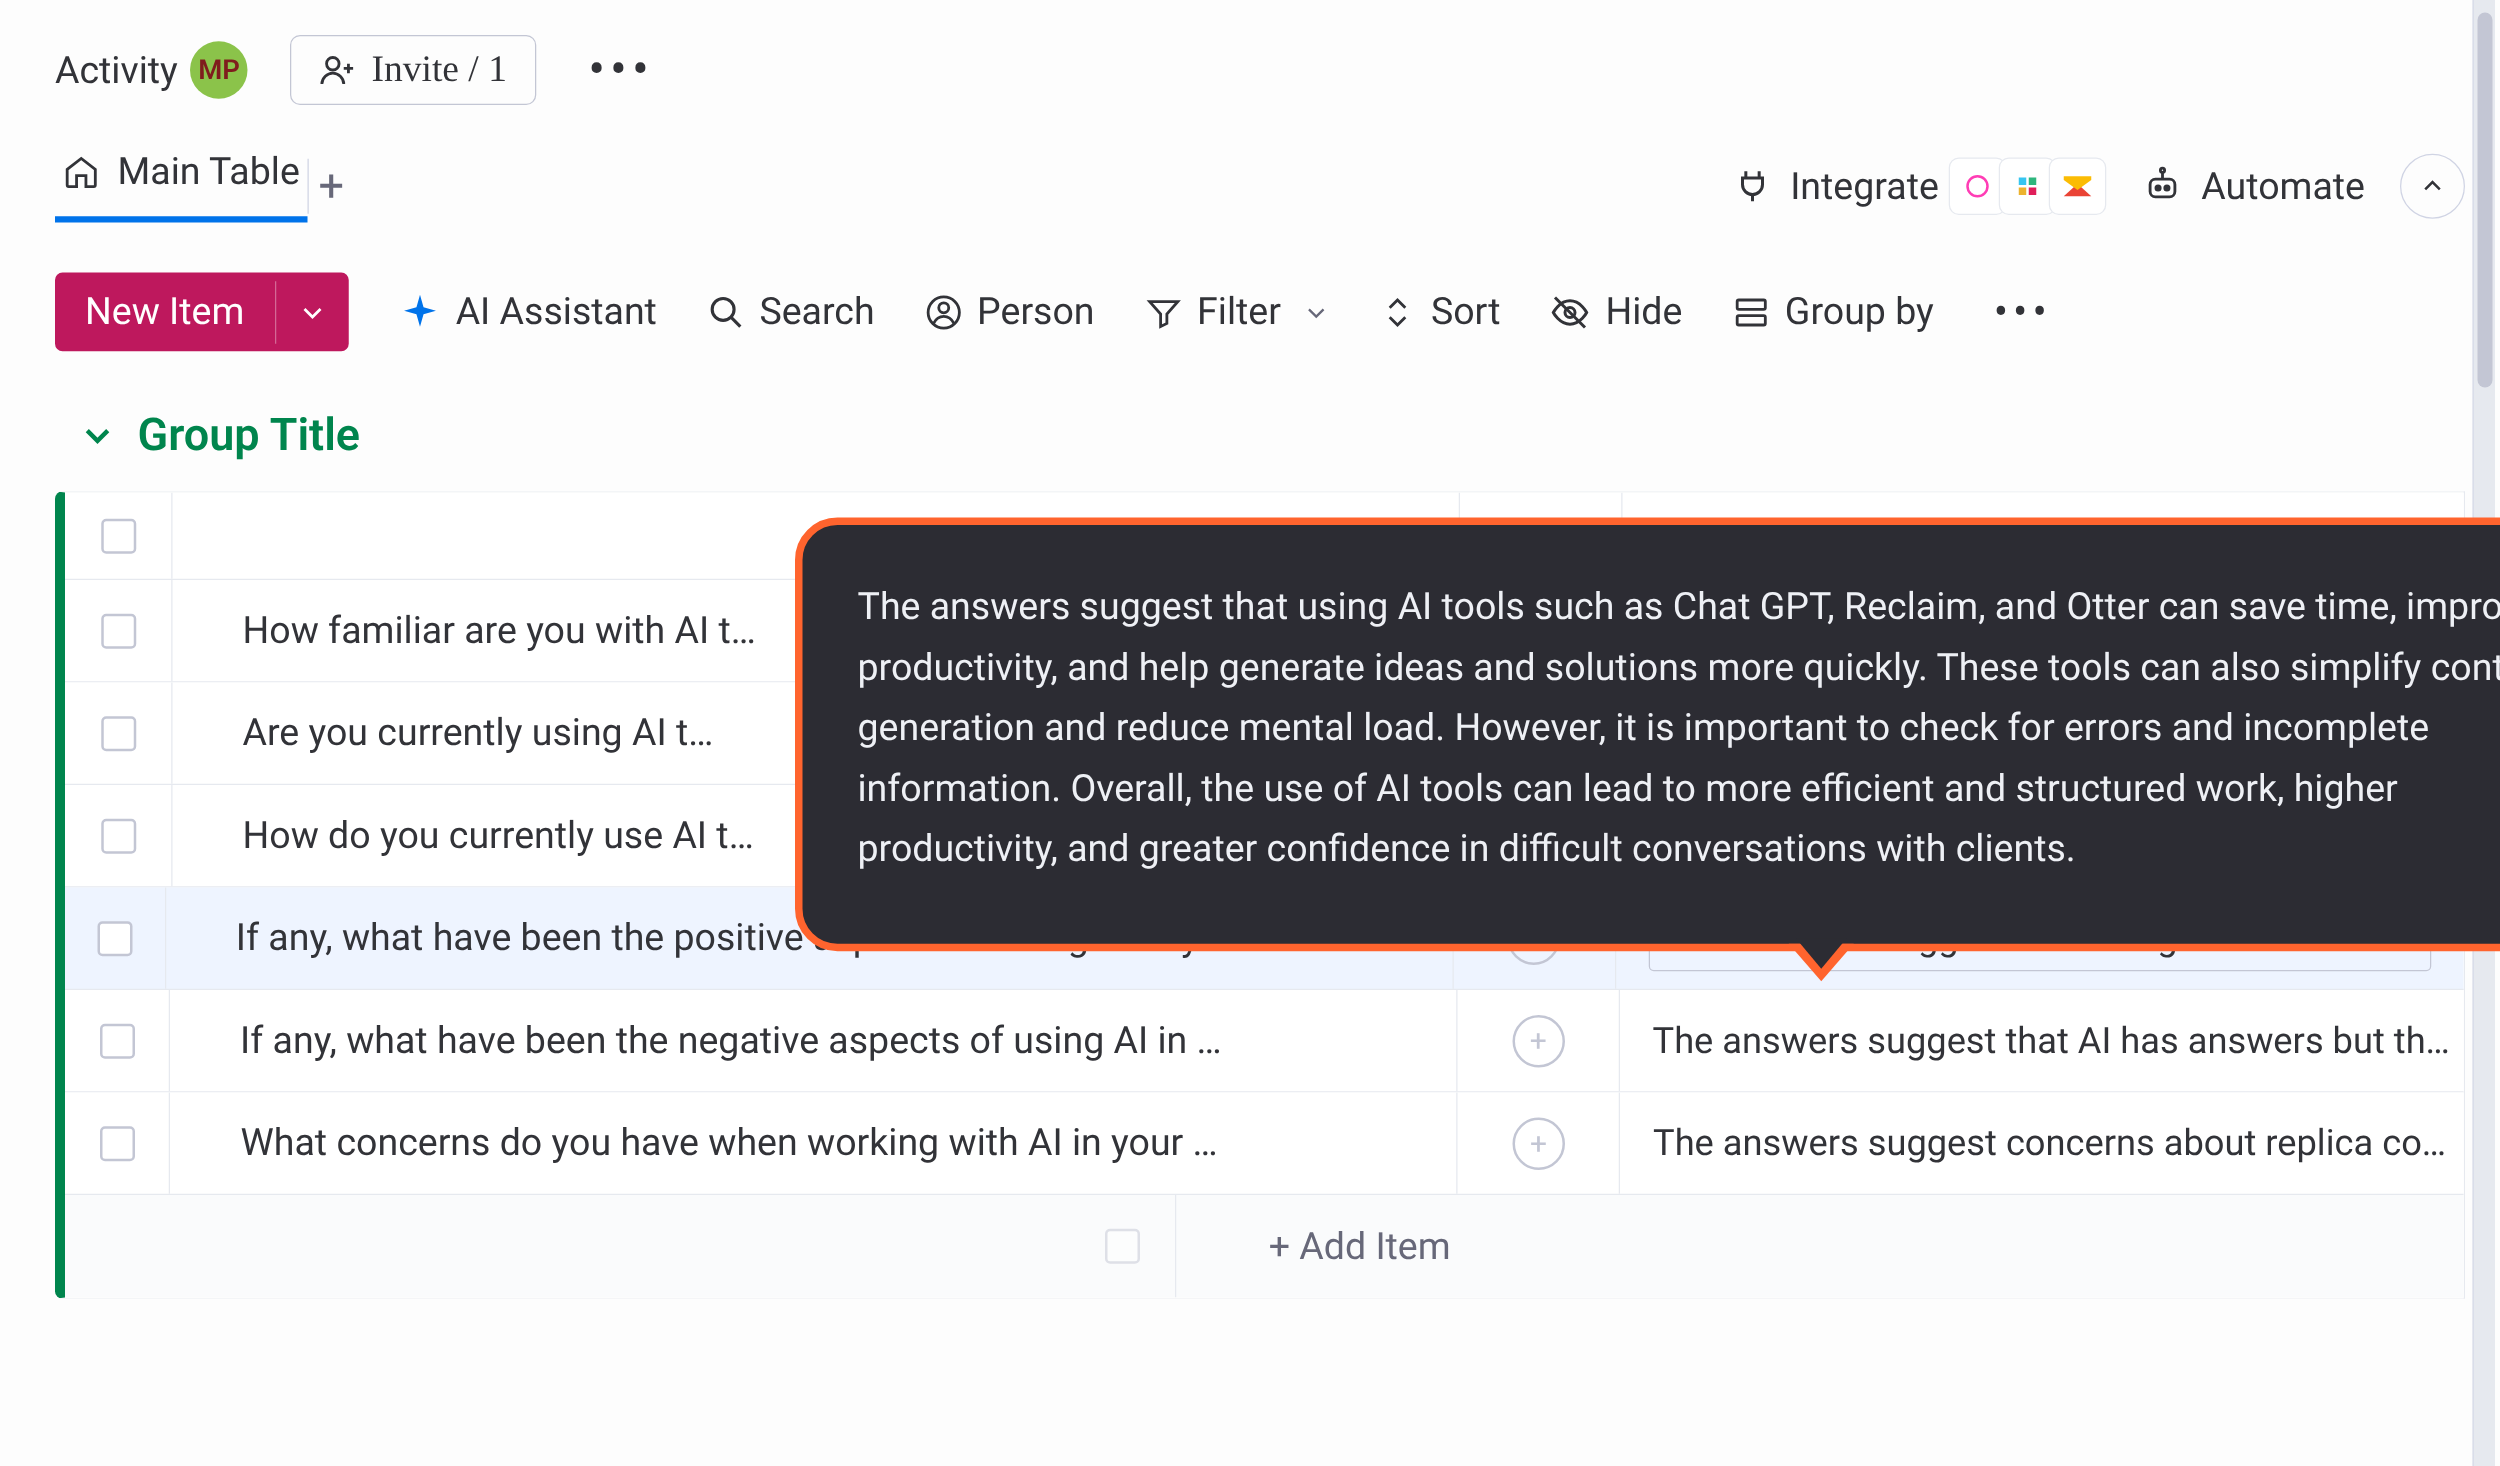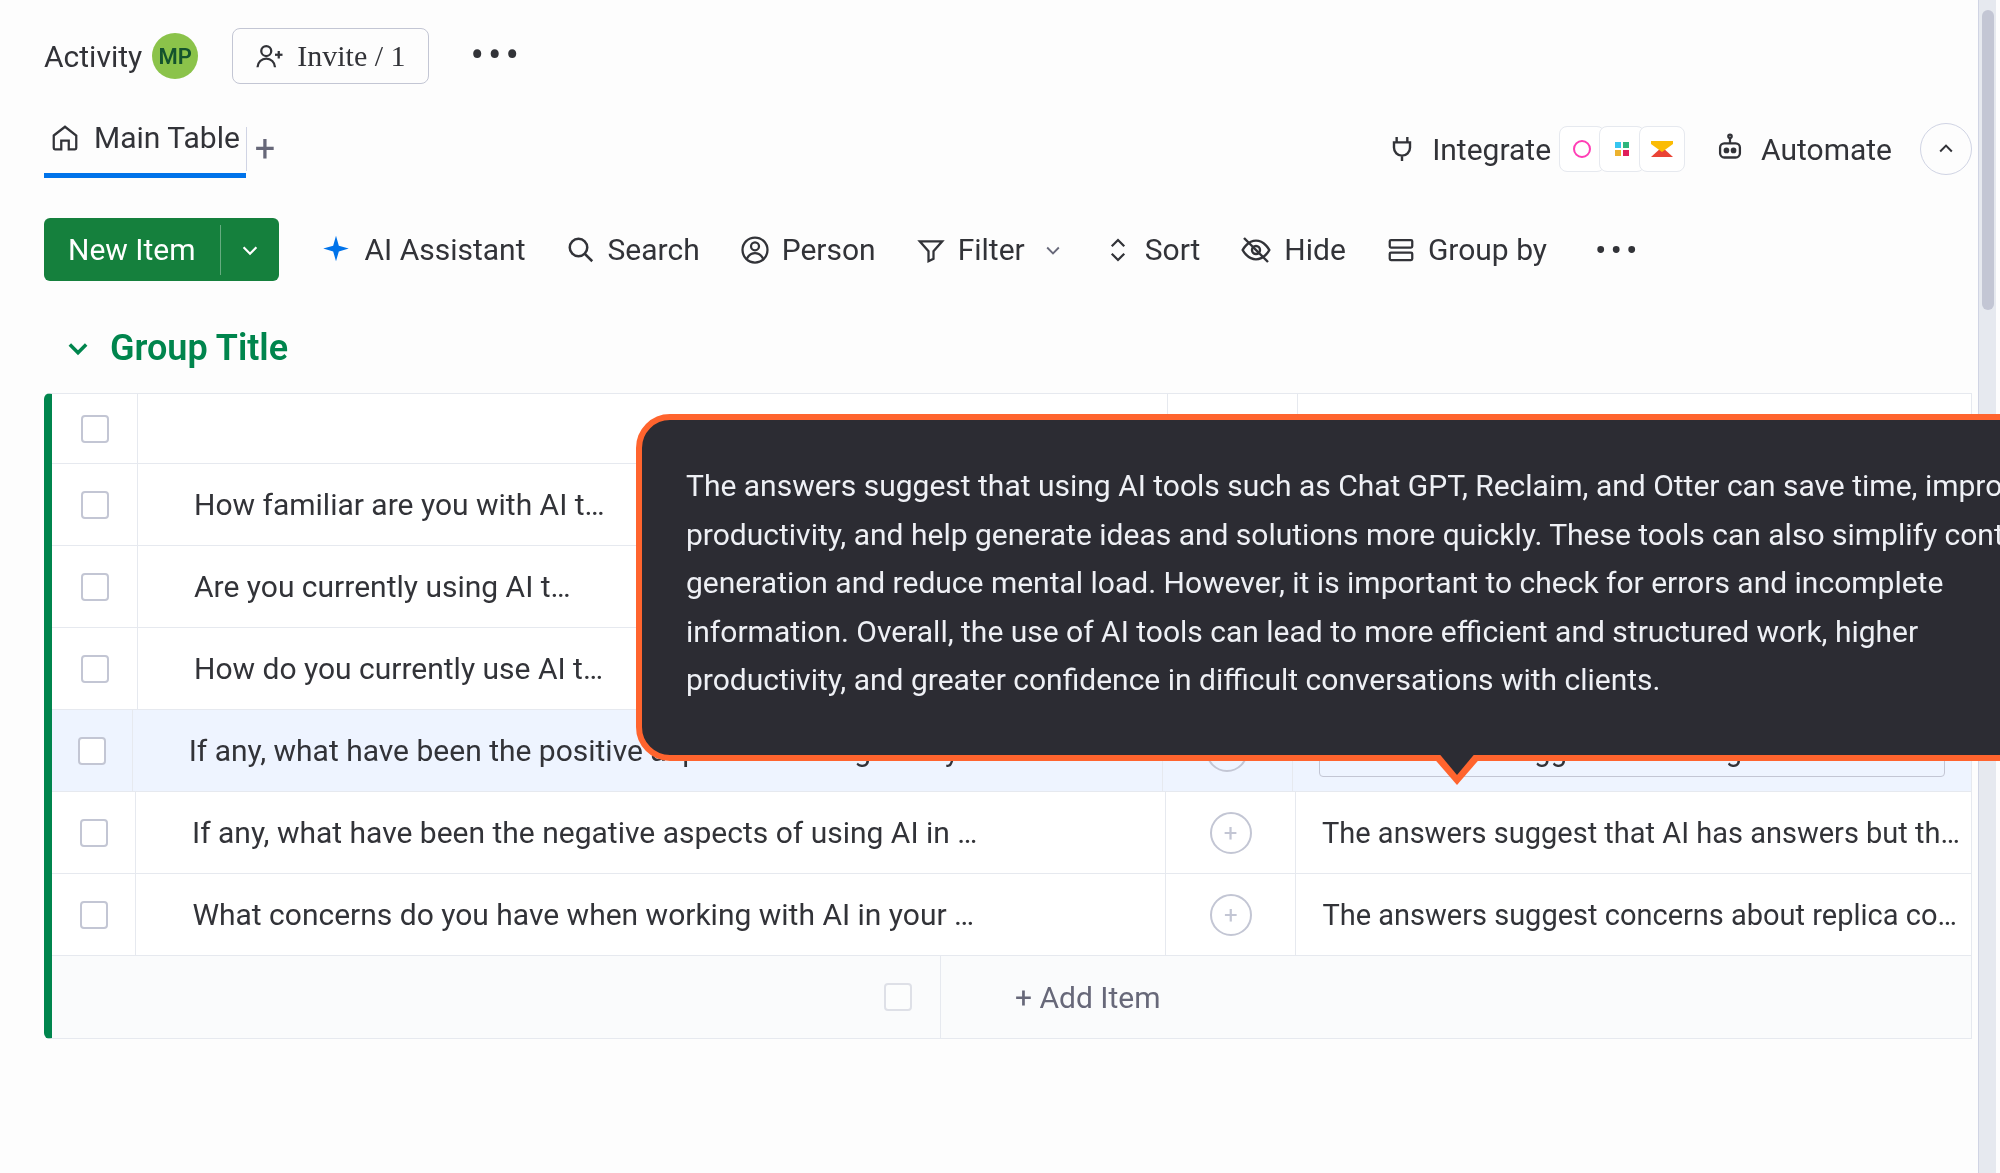--- a/index.html
+++ b/index.html
@@ -8,40 +8,40 @@
 
   
   .header { display:flex; align-items:center; justify-content:space-between; }
   .title-wrap { display:flex; align-items:center; gap:24px; }
   .page-title { font-size:52px; font-weight:600; letter-spacing:-0.5px; color:#323338; }
   .title-icons { display:flex; align-items:center; gap:24px; color:#676879; }
   .icon-btn { display:flex; align-items:center; justify-content:center; cursor:pointer; }
   .header-right { display:flex; align-items:center; gap:34px; }
   .activity-wrap { display:flex; align-items:center; gap:10px; }
   .activity-label { font-size:30px; color:#323338; }
-  .avatar { width:46px; height:46px; border-radius:50%; background:#8bc34a; color:#14532d; font-size:22px; font-weight:600; display:flex; align-items:center; justify-content:center; }
+  .avatar { width:46px; height:46px; border-radius:50%; background:#8bc34a; color:#7f1d1d; font-size:22px; font-weight:600; display:flex; align-items:center; justify-content:center; }
   .invite-btn { display:flex; align-items:center; gap:12px; border:1.5px solid #c3c6d4; border-radius:8px; padding:10px 22px; font-size:30px; color:#323338; cursor:pointer;font-family:Liberation Serif, serif; }
   .more-dots { font-size:40px; letter-spacing:4px; color:#323338; cursor:pointer; padding:0 8px; line-height:1; }
 
   
   .tabs-row { display:flex; align-items:center; justify-content:space-between; margin-top:36px; }
   .tabs-left { display:flex; align-items:center; }
   .main-tab { display:flex; align-items:center; gap:14px; padding:0 6px 18px 6px; border-bottom:5px solid #0073ea; font-size:30px; color:#323338; cursor:pointer; }
   .tab-divider { width:1px; height:44px; background:#d0d4e4; }
   .add-tab { font-size:36px; color:#676879; cursor:pointer; padding:0 8px; }
   .tabs-right { display:flex; align-items:center; gap:28px; }
   .integrate-wrap { display:flex; align-items:center; gap:14px; font-size:30px; color:#323338; cursor:pointer; }
   .int-icons { display:flex; align-items:center; gap:0; }
   .int-badge { width:46px; height:46px; border:1.5px solid #e6e9ef; border-radius:8px; display:flex; align-items:center; justify-content:center; margin-left:-6px; background:#fff; }
   .automate-wrap { display:flex; align-items:center; gap:14px; font-size:30px; color:#323338; cursor:pointer; }
   .collapse-btn { width:52px; height:52px; border:1.5px solid #d0d4e4; border-radius:50%; display:flex; align-items:center; justify-content:center; cursor:pointer; }
 
   
   .toolbar { display:flex; align-items:center; gap:40px; margin-top:40px; }
-  .new-item-btn { display:flex; align-items:center; background:#15803d; color:#fff; border-radius:6px; overflow:hidden; cursor:pointer; }
+  .new-item-btn { display:flex; align-items:center; background:#be185d; color:#fff; border-radius:6px; overflow:hidden; cursor:pointer; }
   .new-item-main { padding:14px 24px; font-size:30px; }
   .new-item-caret { padding:14px 18px; border-left:1px solid rgba(255,255,255,0.35); display:flex; align-items:center; }
   .tool { display:flex; align-items:center; gap:12px; font-size:30px; color:#323338; cursor:pointer; }
   .tool svg { flex:0 0 auto; }
   .tool-caret-sm { margin-left:6px; }
 
   
   .group-area { margin-top:46px; }
   .group-header { display:flex; align-items:center; gap:18px; color:#00854d; font-size:36px; font-weight:600; margin-left:20px; }
   .table { margin-top:24px; border:1px solid #e6e9ef; border-left:8px solid #00854d; border-radius:6px 0 0 6px; overflow:hidden; }

